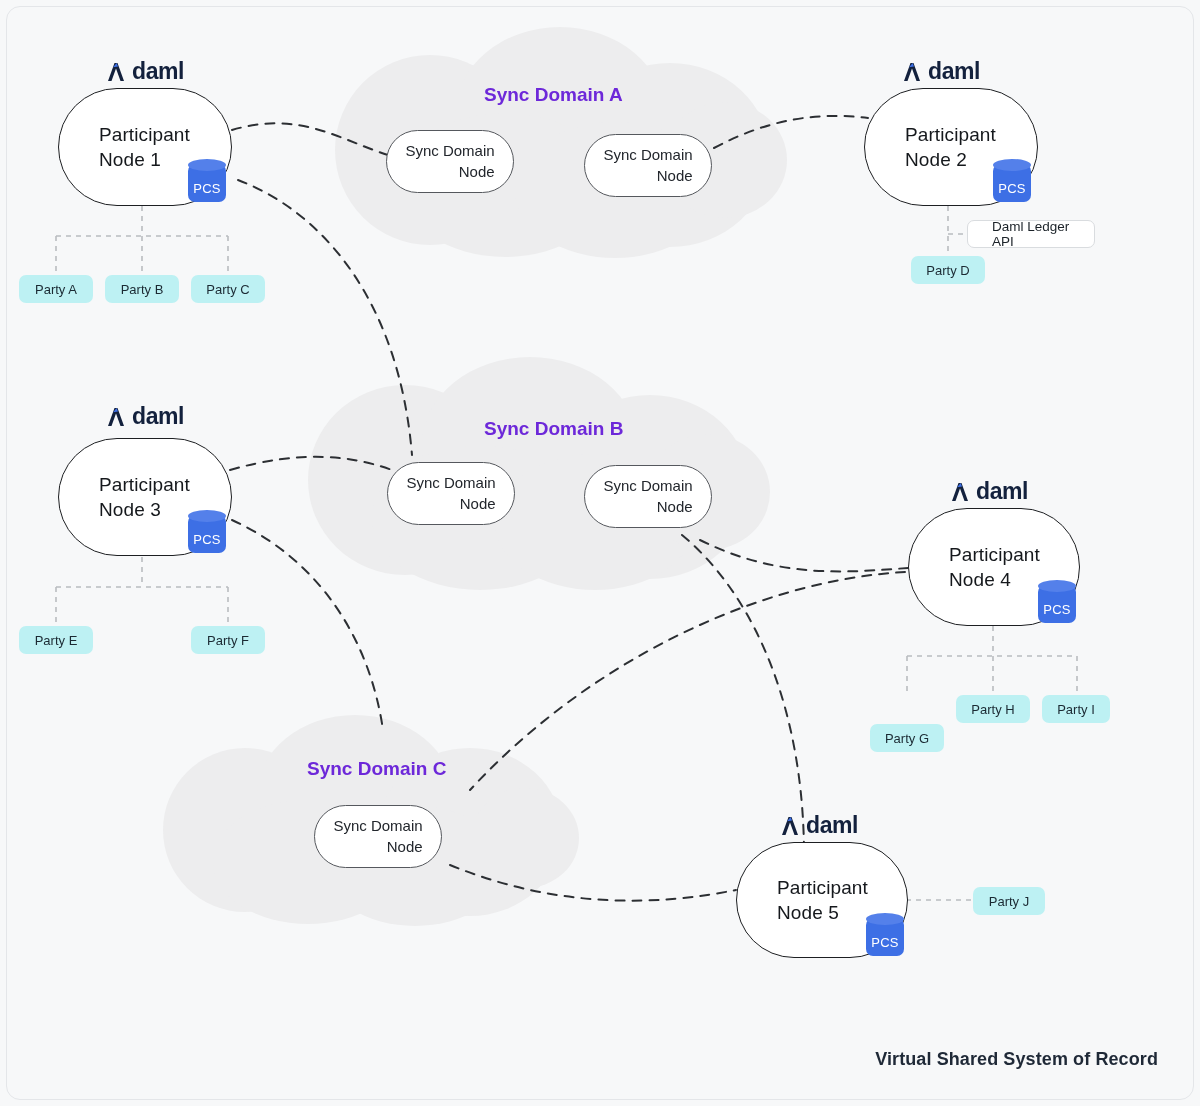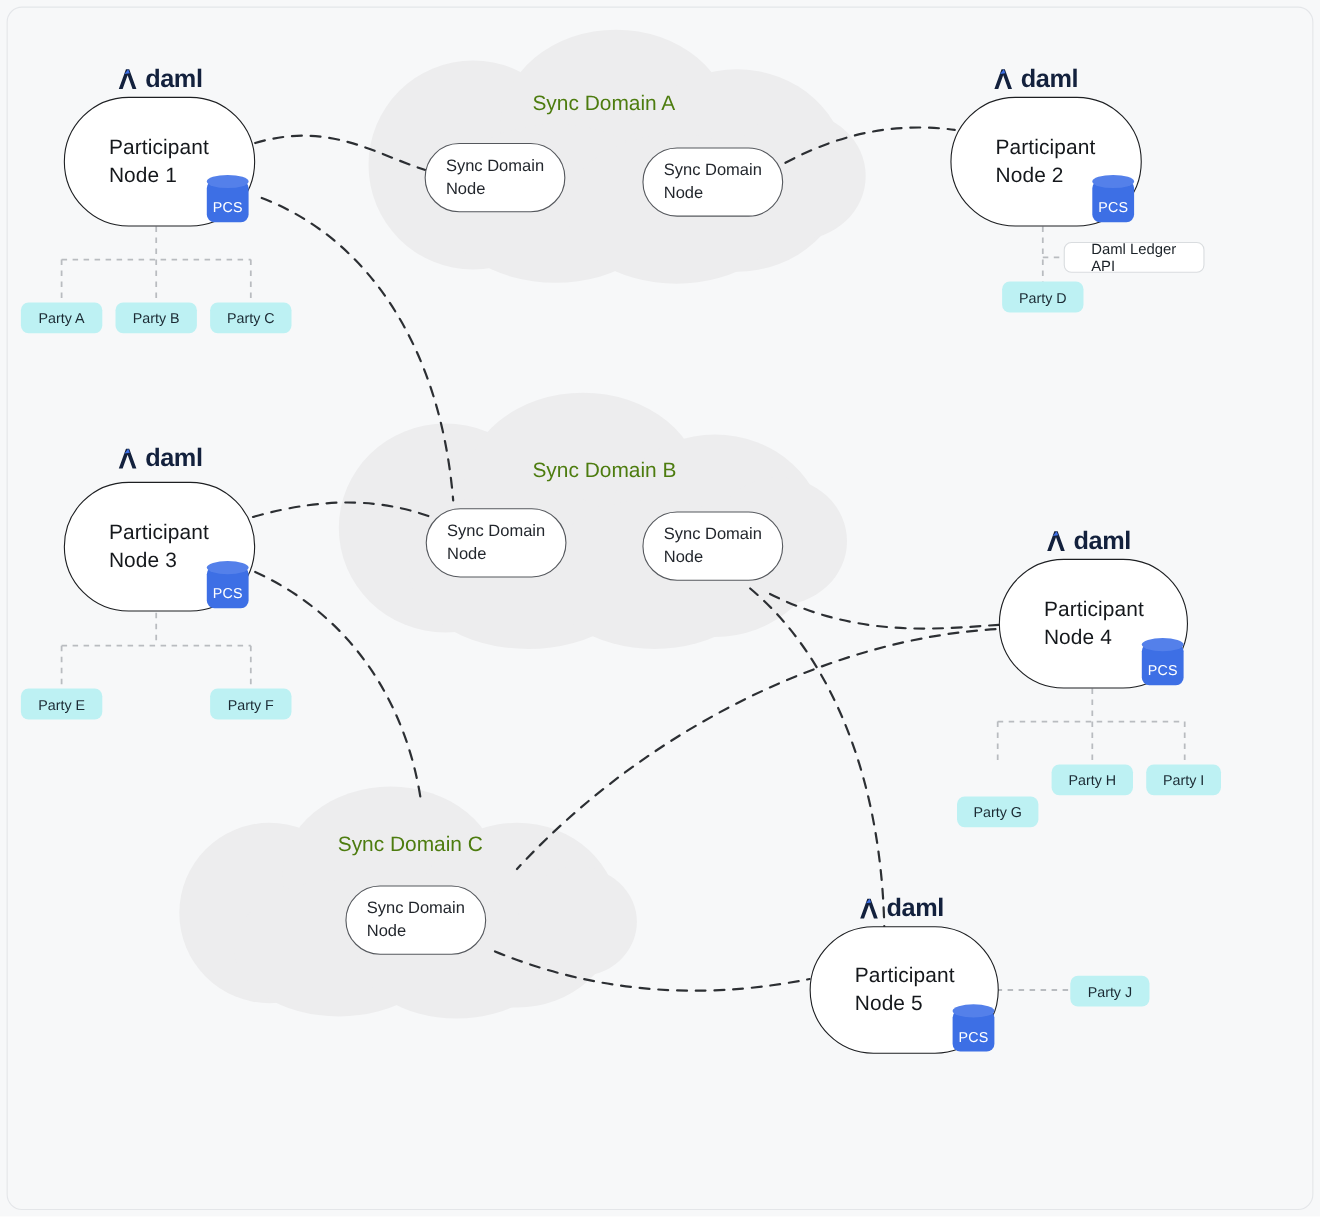--- a/index.html
+++ b/index.html
@@ -93,36 +93,36 @@
   
   .snode {
     position: absolute;
     background: #ffffff;
     border: 1.2px solid #55585d;
     border-radius: 60px;
     box-sizing: border-box;
     display: flex;
     align-items: center;
     justify-content: center;
-    text-align: left;
+    text-align: right;
     z-index: 4;
   }
   .snode span {
     font-size: 15px;
     color: #22262c;
     line-height: 1.36;
     white-space: pre-line;
   }
 
   
   .cloud-title {
     position: absolute;
     font-size: 19px;
-    font-weight: normal;
-    color: #4d7c0f;
+    font-weight: bold;
+    color: #6d28d9;
     z-index: 3;
     white-space: nowrap;
   }
 
   
   .party {
     position: absolute;
     background: #bdf1f3;
     border-radius: 7px;
     height: 28px;
@@ -352,13 +352,14 @@
 
   <div class="party" style="left:19px; top:626px; width:74px;">Party E</div>
   <div class="party" style="left:191px; top:626px; width:74px;">Party F</div>
 
   <div class="party" style="left:870px; top:724px; width:74px;">Party G</div>
   <div class="party" style="left:956px; top:695px; width:74px;">Party H</div>
   <div class="party" style="left:1042px; top:695px; width:68px;">Party I</div>
 
   <div class="party" style="left:973px; top:887px; width:72px;">Party J</div>
 
+  <div class="footer">Virtual Shared System of Record</div>
 </div>
 
 </body></html>

